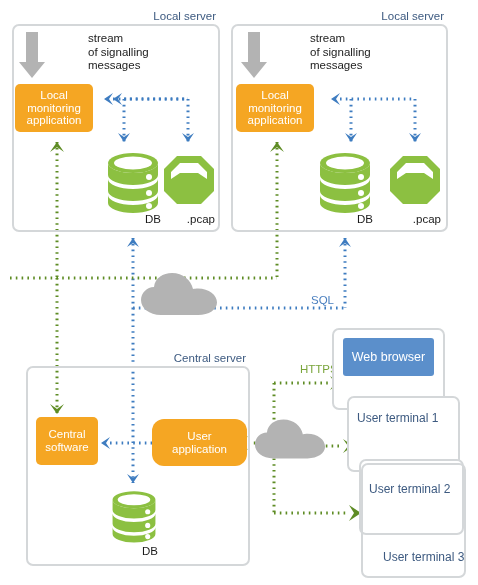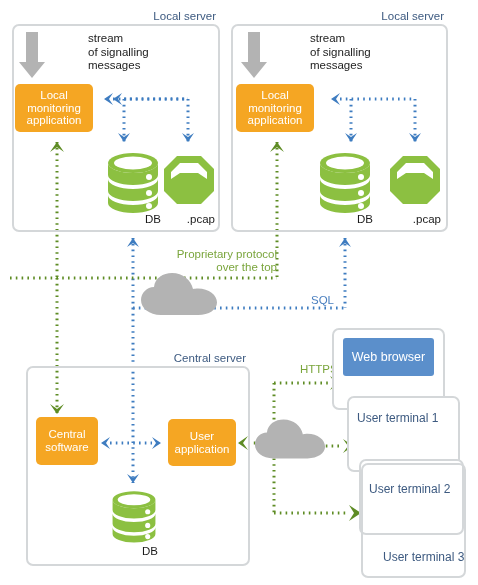--- a/index.html
+++ b/index.html
@@ -210,34 +210,32 @@
     <path d="M17,8 L35,8 L44,17 L44,24 L35,18 L17,18 L8,24 L8,17 Z" fill="#ffffff"></path>
   </svg>
   <div class="icon-caption" style="left:389px;top:213px;width:52px;">.pcap</div>
 
   <svg class="shape" style="left:140px;top:272px;" width="78" height="44" viewBox="0 0 78 44">
     <path d="M21,43 C9,43 1,36 1,28 C1,21 7,15 14,15 C15,6 23,1 32,1
              C43,1 51,8 53,17 C54,16.6 56,16.4 58,16.4
              C69,16.4 77,23 77,30.5 C77,37.5 69,43 58,43 Z" fill="#b3b3b3"></path>
   </svg>
 
-  <div class="wire-label" style="left:150px;top:248px;width:127px;">Proprietary protocol
-over the top</div>
 
   <div class="wire-label blue" style="left:311px;top:294px;">SQL</div>
 
   <div class="panel" style="left:26px;top:366px;width:224px;height:200px;"></div>
   <div class="panel-label" style="left:150px;top:352px;width:96px;">Central server</div>
 
   <div class="obox" style="left:36px;top:417px;width:62px;height:48px;">
     <span style="white-space:pre;">Central
 software</span>
   </div>
 
-  <div class="obox" style="left:168px;top:419px;width:68px;height:47px;">
+  <div class="obox" style="left:152px;top:419px;width:95px;height:47px;border-radius:12px;">
     <span style="white-space:pre;">User
 application</span>
   </div>
 
   <svg class="shape" style="left:110px;top:489px;" width="48" height="54" viewBox="0 0 56 62">
     <g fill="#8cc041">
       <ellipse cx="28" cy="12" rx="25" ry="10"></ellipse>
       <path d="M3,12 v12 a25,10 0 0 0 50,0 v-12 a25,10 0 0 1 -50,0 z"></path>
       <path d="M3,28 v12 a25,10 0 0 0 50,0 v-12 a25,10 0 0 1 -50,0 z"></path>
       <path d="M3,44 v8 a25,10 0 0 0 50,0 v-8 a25,10 0 0 1 -50,0 z"></path>

